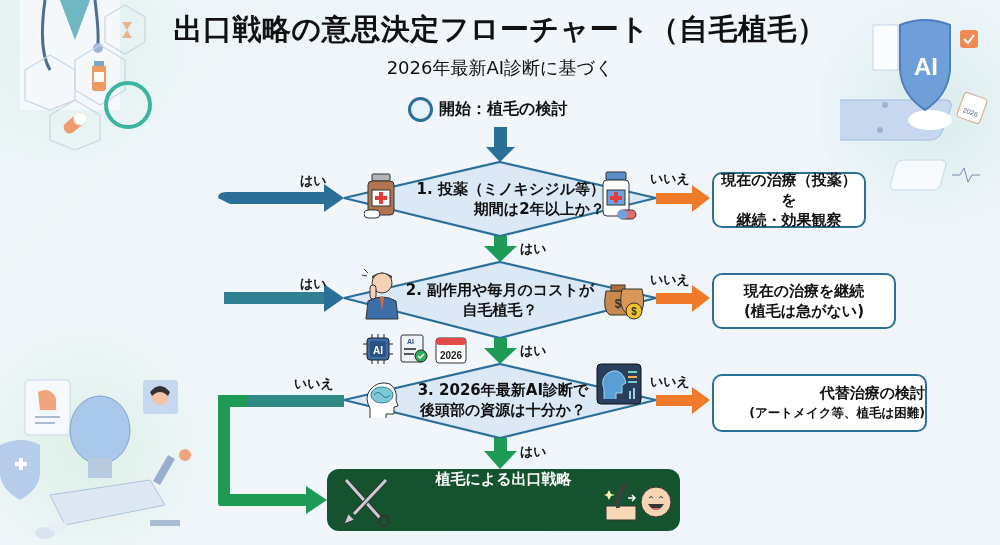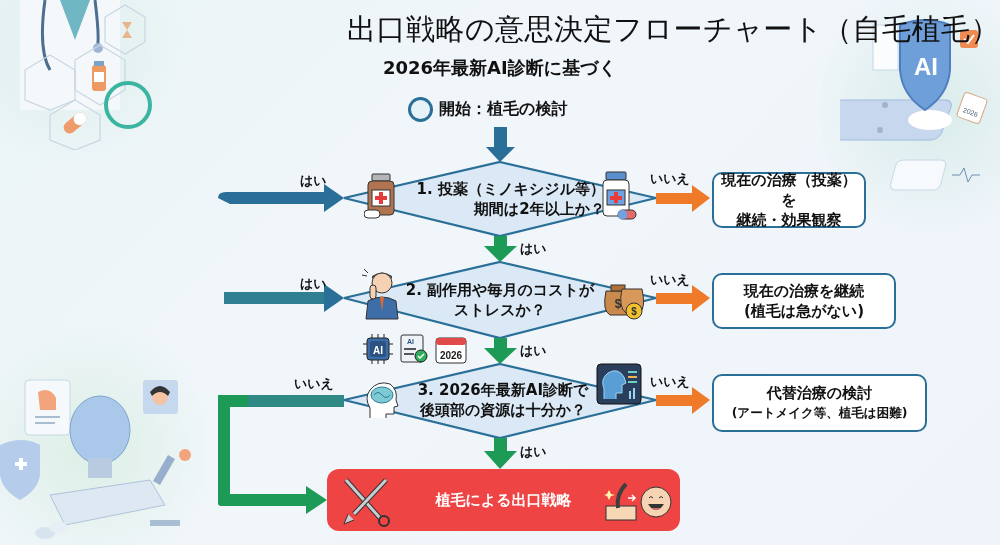--- a/index.html
+++ b/index.html
@@ -9,48 +9,48 @@
     background: linear-gradient(135deg, #eaf4f6 0%, #f1f6fa 40%, #eef4fa 100%);
     position: relative;
     color: #111;
   }
   .abs { position: absolute; }
   
   .blob-tl { left: -60px; top: -60px; width: 260px; height: 220px; border-radius: 50%; background: radial-gradient(circle, #dff0ec 0%, rgba(223,240,236,0) 70%); }
   .blob-tr { right: -40px; top: -30px; width: 220px; height: 280px; border-radius: 50%; background: radial-gradient(circle, #d8ecea 0%, rgba(216,236,234,0) 70%); }
   .blob-bl { left: -40px; top: 320px; width: 260px; height: 260px; border-radius: 50%; background: radial-gradient(circle, #dcefe6 0%, rgba(220,239,230,0) 70%); }
 
-  .title { left: 0; width: 1000px; top: 10px; text-align: right; font-size: 29px; font-weight: normal; letter-spacing: 0.5px; }
-  .subtitle { left: 0; width: 1000px; top: 56px; text-align: center; font-size: 18px; font-weight: bold; }
+  .title { left: 0; width: 1000px; top: 10px; text-align: center; font-size: 29px; font-weight: bold; letter-spacing: 0.5px; }
+  .subtitle { left: 0; width: 1000px; top: 56px; text-align: center; font-size: 18px; font-weight: normal; }
 
   .start { left: 408px; top: 97px; display: flex; align-items: center; gap: 6px; }
   .start-circle { width: 25px; height: 25px; border-radius: 50%; border: 3px solid #2a6f97; background: #e6f1f8; }
   .start-label { font-size: 16px; font-weight: bold; }
 
   svg.flow { position: absolute; left: 0; top: 0; width: 1000px; height: 545px; }
 
   .diamond-text { text-align: center; font-size: 15px; font-weight: bold; line-height: 20px; }
   .q1 { left: 375px; top: 179px; width: 230px; text-align: right; }
   .q2 { left: 385px; top: 280px; width: 230px; }
   .q3 { left: 388px; top: 380px; width: 230px; }
 
   .outcome {
     background: #fff; border: 2px solid #2a6f97; border-radius: 10px;
     text-align: center; font-weight: bold; display: flex; flex-direction: column;
     justify-content: center; align-items: center; line-height: 20px;
   }
   .o1 { left: 712px; top: 172px; width: 154px; height: 56px; font-size: 15px; }
   .o2 { left: 712px; top: 273px; width: 184px; height: 56px; font-size: 15px; }
-  .o3 { left: 712px; top: 374px; width: 215px; height: 58px; font-size: 15px; }
+  .o3 { left: 712px; top: 374px; width: 215px; height: 58px; font-size: 15px; align-items: flex-end; }
   .o3 .small { font-size: 12.5px; }
 
   .final {
     left: 327px; top: 469px; width: 353px; height: 62px; border-radius: 12px;
-    background: #ef4444; color: #fff; font-weight: bold; font-size: 15px;
-    text-align: center; display: flex; flex-direction: column; justify-content: center; line-height: 21px;
+    background: #14532d; color: #fff; font-weight: bold; font-size: 15px;
+    text-align: center; display: flex; flex-direction: row; justify-content: center; line-height: 21px;
   }
 
   .lbl { font-size: 13px; font-weight: bold; }
 </style>
 </head>
 <body>
 
 <div class="abs blob-tl"></div>
 <div class="abs blob-tr"></div>
 <div class="abs blob-bl"></div>
@@ -194,21 +194,21 @@
 <div class="abs lbl" style="left:650px;top:170px;">いいえ</div>
 <div class="abs lbl" style="left:650px;top:271px;">いいえ</div>
 <div class="abs lbl" style="left:650px;top:373px;">いいえ</div>
 
 <div class="abs diamond-text q1">
   <div>1. 投薬（ミノキシジル等）</div>
   <div>期間は2年以上か？</div>
 </div>
 <div class="abs diamond-text q2">
   <div>2. 副作用や毎月のコストが</div>
-  <div>ストレスか？</div>
+  <div>自毛植毛？</div>
 </div>
 <div class="abs diamond-text q3">
   <div>3. 2026年最新AI診断で</div>
   <div>後頭部の資源は十分か？</div>
 </div>
 
 <svg class="abs" style="left:364px;top:172px;" width="34" height="48">
   <rect x="8" y="2" width="18" height="7" rx="1" fill="#b5b5b5" stroke="#333"></rect>
   <rect x="4" y="9" width="26" height="34" rx="4" fill="#b07550" stroke="#333"></rect>
   <rect x="8" y="18" width="18" height="16" fill="#fff" stroke="#333"></rect>

